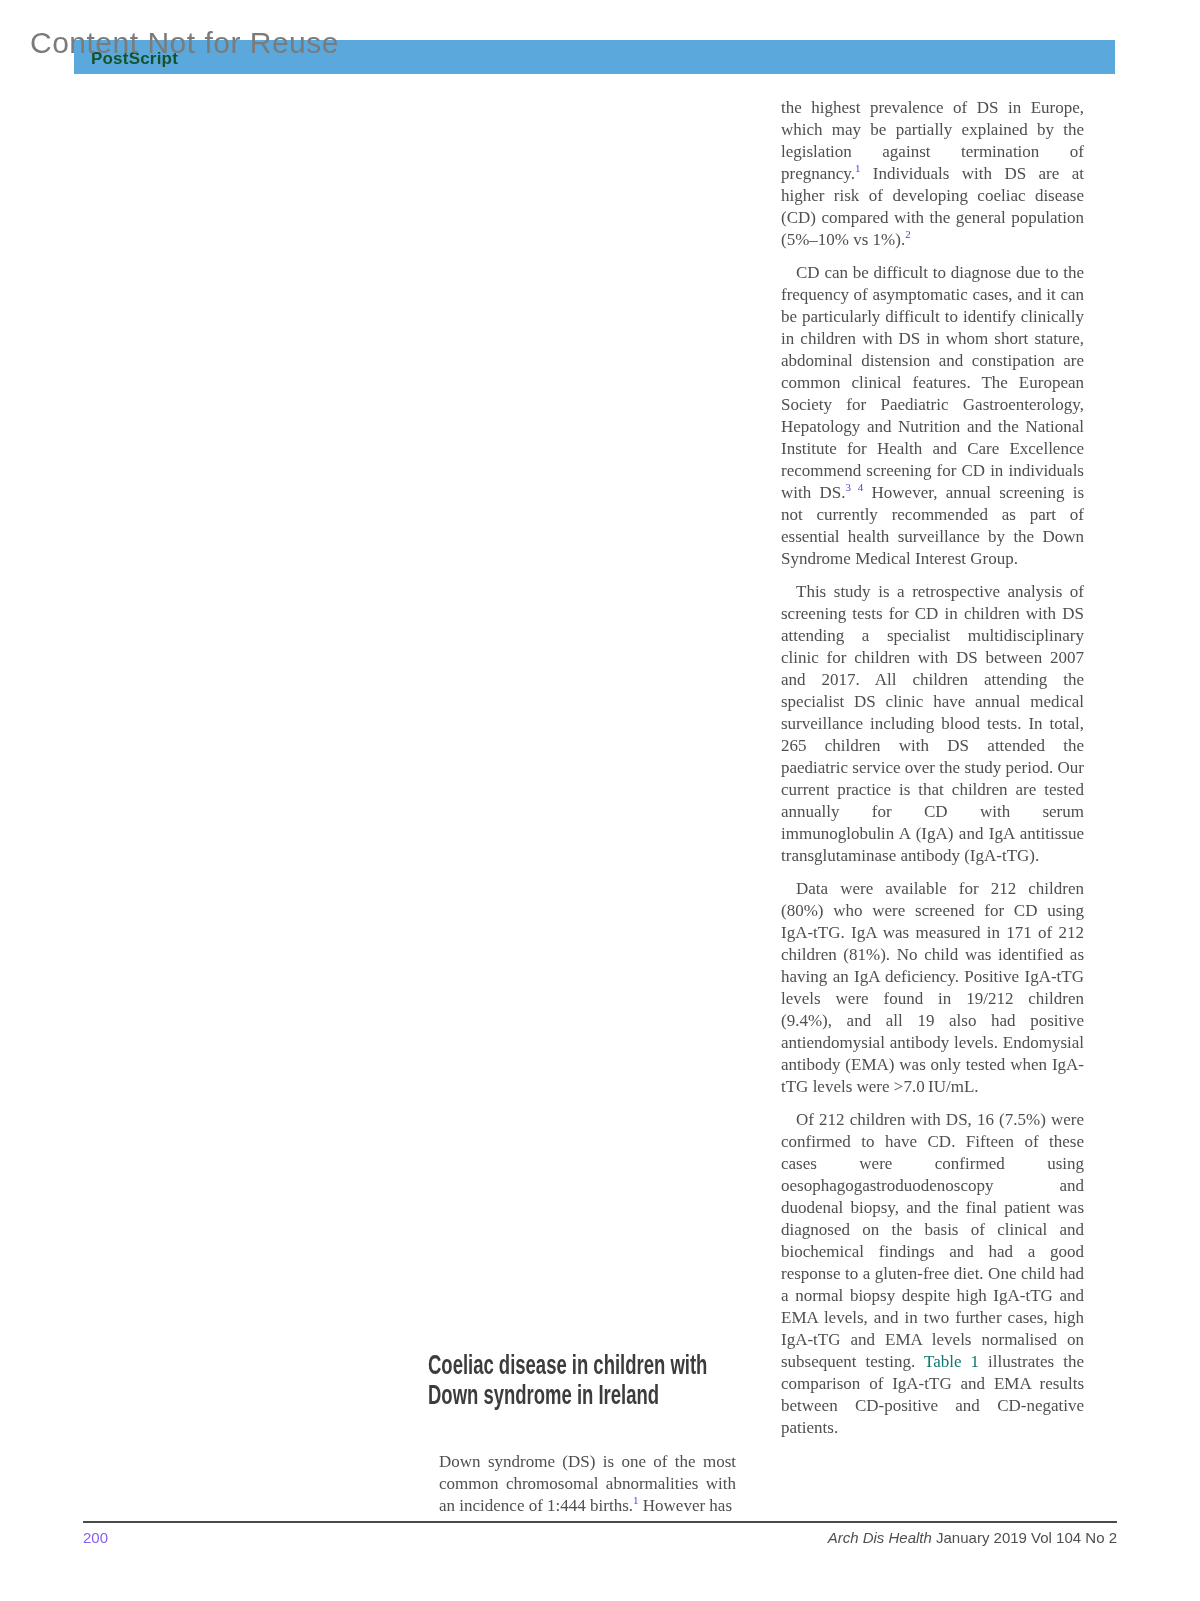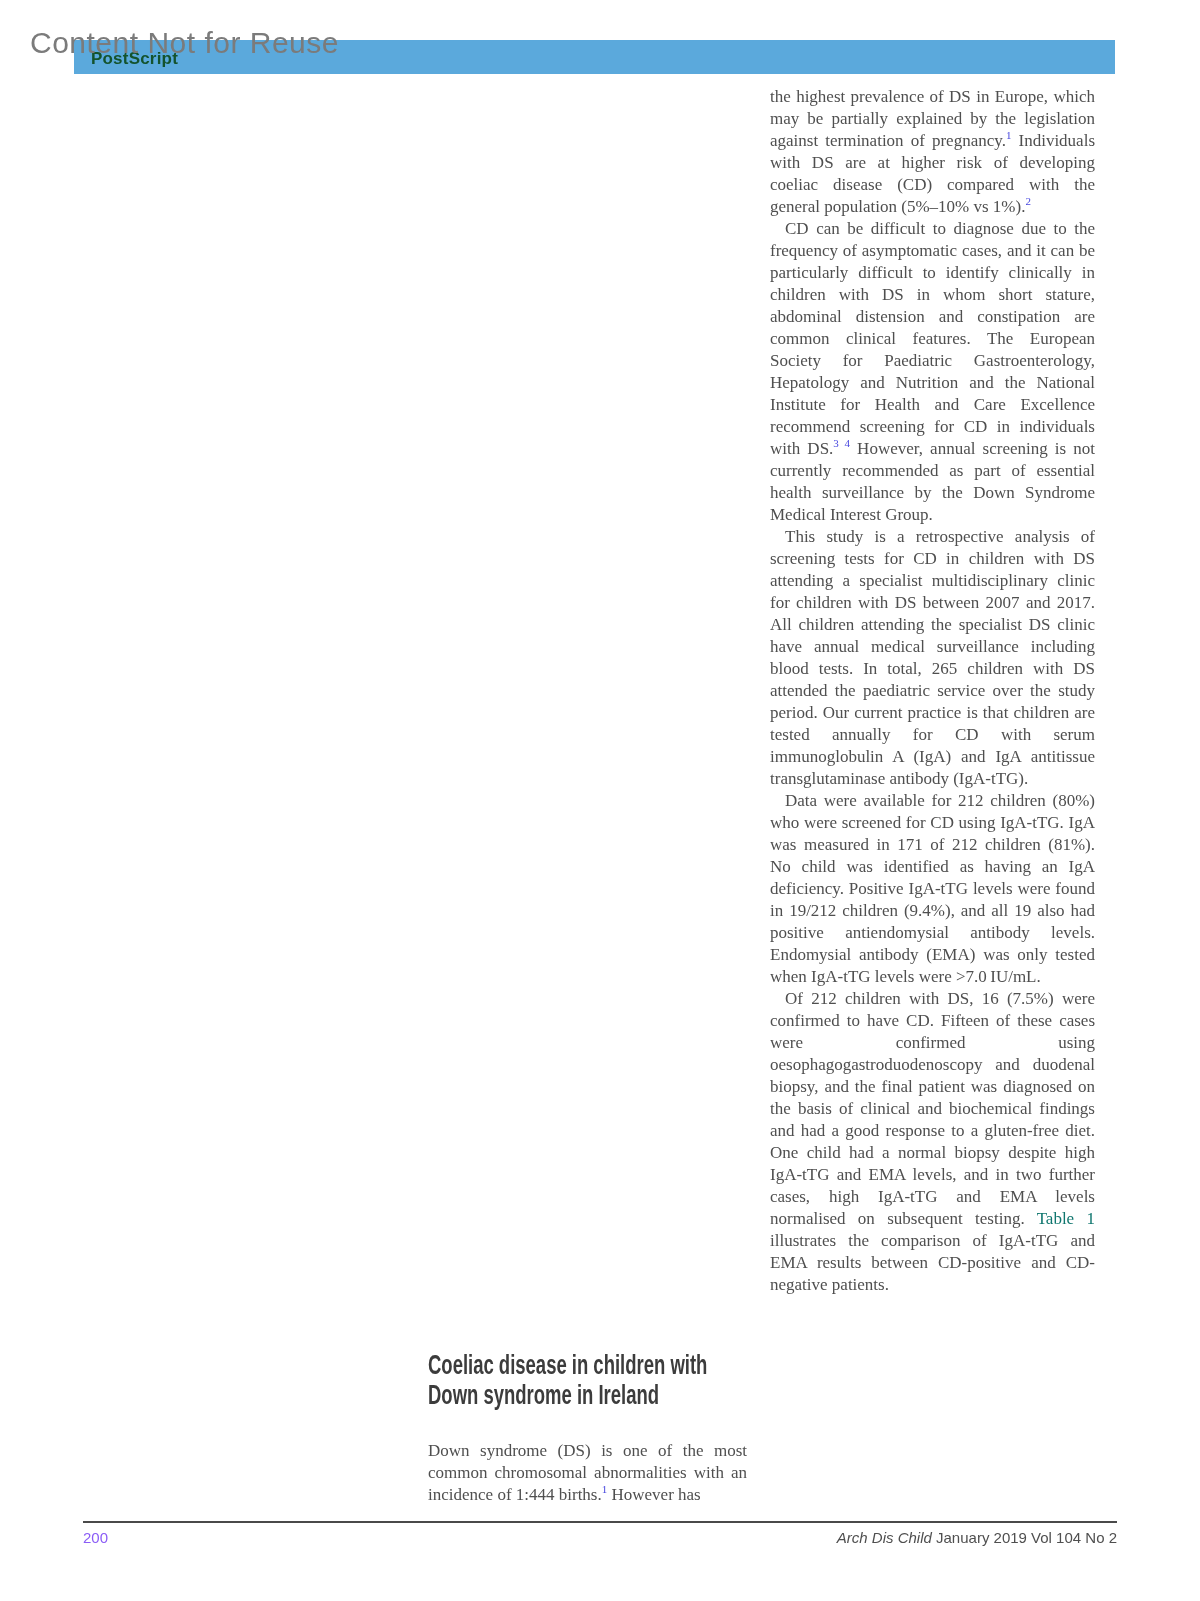--- a/index.html
+++ b/index.html
@@ -29,21 +29,21 @@
     font-weight:bold;font-size:17px;color:#14532d;
     padding:0 0 5px 17px;letter-spacing:0.2px;
   }
   
   .col{
     position:absolute;
     font-size:17px;line-height:22px;color:#4f4f4f;
     text-align:justify;
   }
   .col-right{left:770px;top:86px;width:325px;}
-  .body-p{margin:0;padding:0;}
+  .body-p{margin:11px;padding:0;}
   .body-p.indent{text-indent:15px;}
   sup.ref{
     font-size:11px;line-height:0;vertical-align:super;
     color:#4747DF;
   }
   .inline-link{color:#0f766e;}
   
   .article-title-wrap{
     position:absolute;left:428px;top:1350px;width:497px;
     transform:scaleX(0.66);transform-origin:0 0;
@@ -94,16 +94,16 @@
     <h1 class="article-title">Coeliac disease in children with Down syndrome in Ireland</h1>
   </div>
 
   <div class="col intro-wrap">
     <p class="body-p"><span>Down syndrome (DS) is one of the most common chromosomal abnormalities with an incidence of 1:444 births.</span><sup class="ref">1</sup><span> However has</span></p>
   </div>
 
   <div class="footer-rule"></div>
   <div class="footer-left">200</div>
   <div class="footer-right">
-    <span class="journal">Arch Dis Child</span><span> January 2019 Vol 104 No 2</span>
+    <span class="journal">Arch Dis Health</span><span> January 2019 Vol 104 No 2</span>
   </div>
 
 </div>
 
 </body></html>

